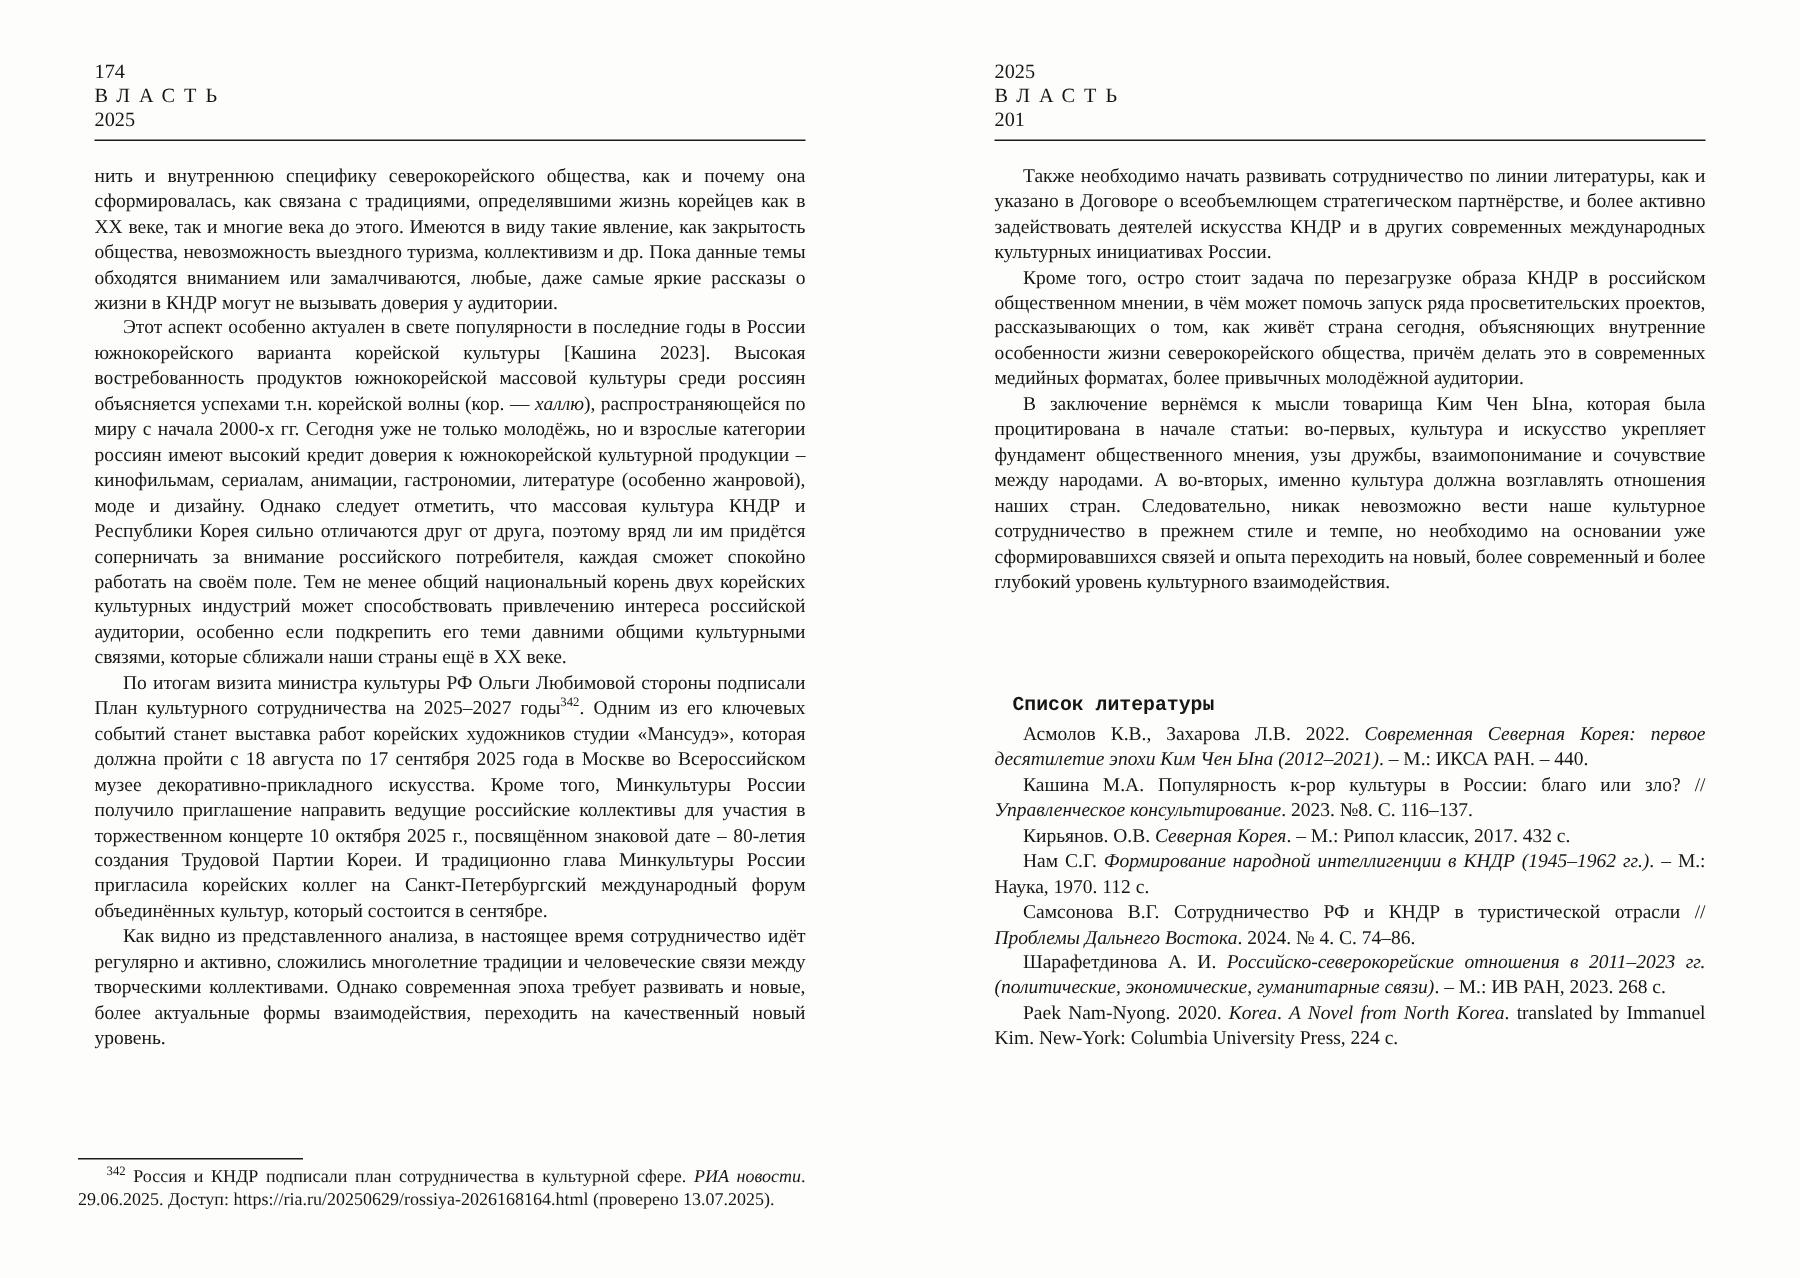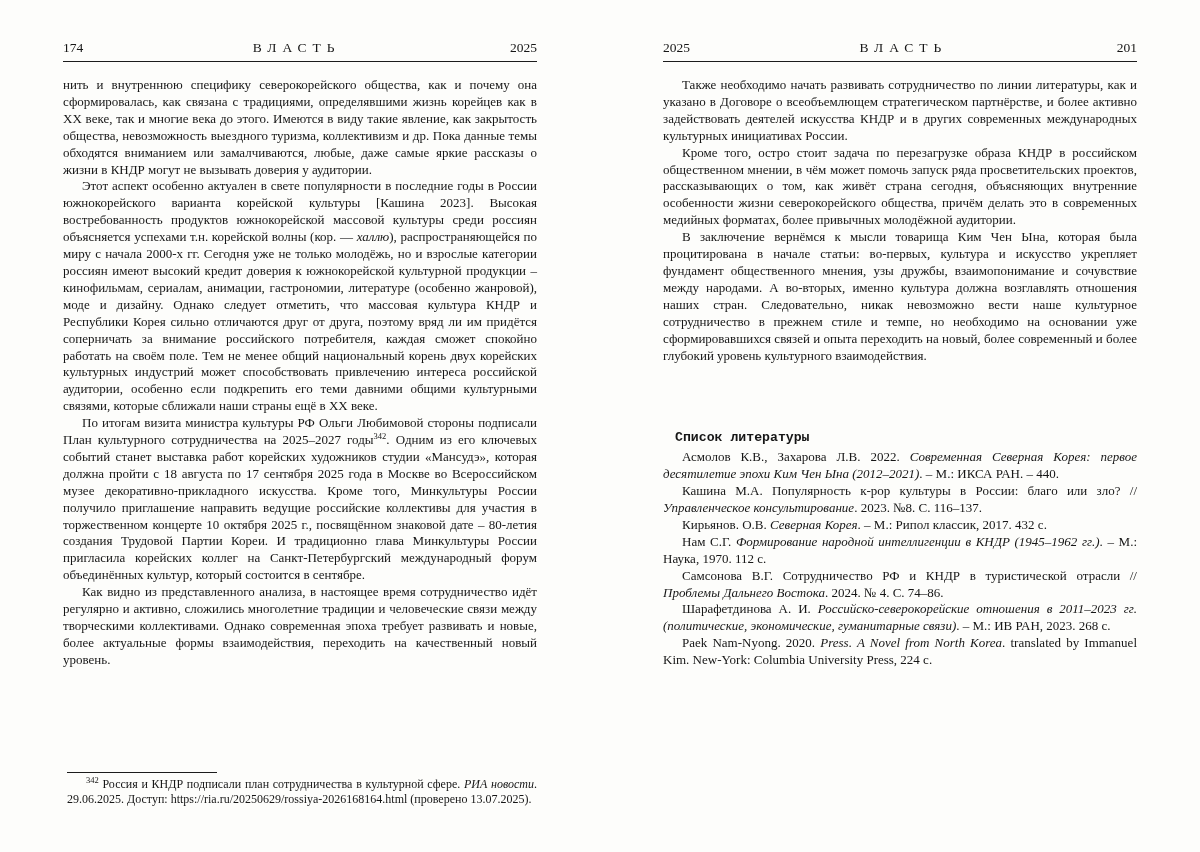--- a/index.html
+++ b/index.html
@@ -13,41 +13,42 @@
   .spread { display: flex; width: 1200px; height: 852px; }
   .page {
     width: 600px; height: 852px;
     padding: 40px 63px 0 63px;
     position: relative;
     overflow: hidden;
   }
   .page-header {
     display: flex; justify-content: space-between; align-items: baseline;
     font-size: 13.5px;
+    flex-direction: column;
   }
   .hdr-center { letter-spacing: 6px; }
   .header-rule { border-top: 1.3px solid #1c1c1c; margin-top: 5px; margin-bottom: 15px; }
   .para {
     font-size: 13px;
     line-height: 16.9px;
     text-align: justify;
     text-indent: 19px;
     hyphens: auto;
     -webkit-hyphens: auto;
   }
   .para.noindent { text-indent: 0; }
   .section-heading {
     font-size: 13.2px;
     line-height: 16.9px;
     font-weight: bold;
     margin-top: 9px;
     text-indent: 12px;
   }
   .refs-heading { margin-top: 66px; margin-bottom: 2px; font-family: Liberation Mono, monospace; }
-  .footnote-area { position: absolute; left: 67px; right: 63px; bottom: 44px; }
+  .footnote-area { position: absolute; left: 52px; right: 63px; bottom: 44px; }
   .footnote-rule { width: 150px; border-top: 1px solid #1c1c1c; margin-bottom: 4px; }
   .footnote {
     font-size: 12px;
     line-height: 15.6px;
     text-align: justify;
     text-indent: 19px;
   }
   sup { font-size: 8.5px; vertical-align: super; line-height: 0; }
   i { font-style: italic; }
 </style>
@@ -91,17 +92,17 @@
       <p class="para">В заключение вернёмся к мысли товарища Ким Чен Ына, которая была процитирована в начале статьи: во-первых, культура и искусство укрепляет фундамент общественного мнения, узы дружбы, взаимопонимание и сочувствие между народами. А во-вторых, именно культура должна возглавлять отношения наших стран. Следовательно, никак невозможно вести наше культурное сотрудничество в прежнем стиле и темпе, но необходимо на основании уже сформировавшихся связей и опыта переходить на новый, более современный и более глубокий уровень культурного взаимодействия.</p>
 
       <h3 class="section-heading refs-heading">Список литературы</h3>
 
       <p class="para ref">Асмолов К.В., Захарова Л.В. 2022. <i>Современная Северная Корея: первое десятилетие эпохи Ким Чен Ына (2012–2021)</i>. – М.: ИКСА РАН. – 440.</p>
       <p class="para ref">Кашина М.А. Популярность к-рор культуры в России: благо или зло? // <i>Управленческое консультирование</i>. 2023. №8. С. 116–137.</p>
       <p class="para ref">Кирьянов. О.В. <i>Северная Корея</i>. – М.: Рипол классик, 2017. 432 с.</p>
       <p class="para ref">Нам С.Г. <i>Формирование народной интеллигенции в КНДР (1945–1962 гг.)</i>. – М.: Наука, 1970. 112 с.</p>
       <p class="para ref">Самсонова В.Г. Сотрудничество РФ и КНДР в туристической отрасли // <i>Проблемы Дальнего Востока</i>. 2024. № 4. С. 74–86.</p>
       <p class="para ref">Шарафетдинова А. И. <i>Российско-северокорейские отношения в 2011–2023 гг. (политические, экономические, гуманитарные связи)</i>. – М.: ИВ РАН, 2023. 268 с.</p>
-      <p class="para ref">Paek Nam-Nyong. 2020. <i>Press</i>. <i>A Novel from North Korea</i>. translated by Immanuel Kim. New-York: Columbia University Press, 224 с.</p>
+      <p class="para ref">Paek Nam-Nyong. 2020. <i>Korea</i>. <i>A Novel from North Korea</i>. translated by Immanuel Kim. New-York: Columbia University Press, 224 с.</p>
     </div>
   </section>
 
 </div>
 
 </body></html>

